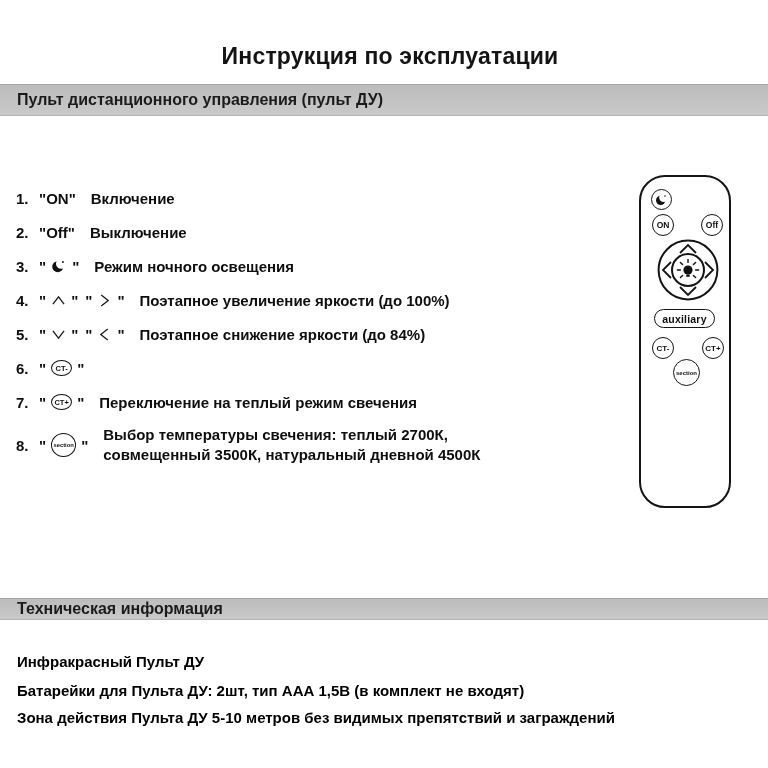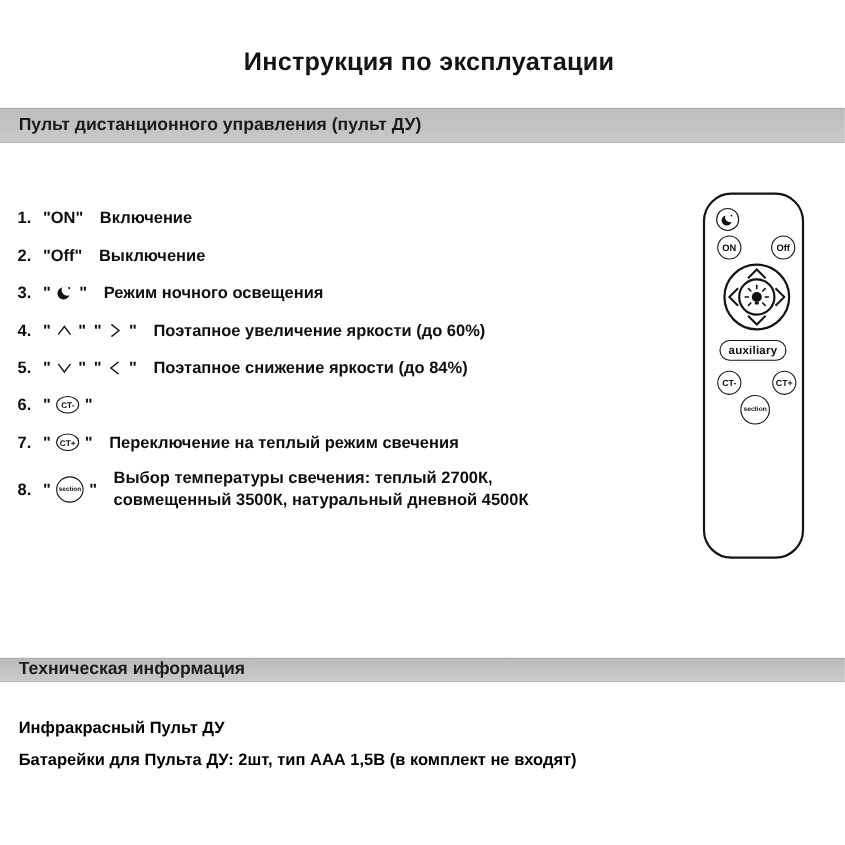--- a/index.html
+++ b/index.html
@@ -12,21 +12,21 @@
     position:absolute;top:43px;left:0;right:0;text-align:center;
     font-size:23px;font-weight:bold;color:#141414;letter-spacing:.2px;padding-left:12px;
   }
   .bar{
     position:absolute;left:0;right:0;
     background:linear-gradient(#bcbcbc,#c9c9c9);
     border-top:1px solid #a6a6a6;border-bottom:1px solid #b5b5b5;
     display:flex;align-items:center;padding-left:17px;
     font-weight:bold;font-size:16px;color:#1b1b1b;box-sizing:border-box;
   }
-  .bar1{top:98px;height:32px}
+  .bar1{top:84px;height:32px}
   .bar2{top:598px;height:22px}
 
   
   .item{
     position:absolute;left:16px;display:flex;align-items:center;height:28px;
     font-size:15px;font-weight:bold;white-space:nowrap;color:#0f0f0f;
   }
   .item .num{width:23px;flex:none}
   .token{display:inline-flex;align-items:center;margin-right:7px}
   .token .ic{margin:0 5px;display:inline-flex;align-items:center}
@@ -128,21 +128,21 @@
         </span>
         <span class="token">
           <span class="qm">"</span>
           <span class="ic">
             <svg width="15" height="13" viewBox="0 0 16 14">
               <polyline points="4.5,1 12,7 4.5,13" fill="none" stroke="#1a1a1a" stroke-width="1.4"></polyline>
             </svg>
           </span>
           <span class="qm">"</span>
         </span>
-        <span class="desc">Поэтапное увеличение яркости (до 60%)</span>
+        <span class="desc">Поэтапное увеличение яркости (до 100%)</span>
       </div>
       <div class="item" style="top: 320px;">
         <span class="num">5.</span>
         <span class="token">
           <span class="qm">"</span>
           <span class="ic">
             <svg width="15" height="13" viewBox="0 0 16 14">
               <polyline points="2,3 8,11 14,3" fill="none" stroke="#1a1a1a" stroke-width="1.4"></polyline>
             </svg>
           </span>
@@ -246,14 +246,15 @@
       <span>section</span>
     </div>
   </div>
 
   <div class="bar bar2">
     <span>Техническая информация</span>
   </div>
 
   <div class="tech-line" style="top:652px">Инфракрасный Пульт ДУ</div>
   <div class="tech-line" style="top:681px">Батарейки для Пульта ДУ: 2шт, тип ААА 1,5В (в комплект не входят)</div>
+  <div class="tech-line" style="top:708px">Зона действия Пульта ДУ 5-10 метров без видимых препятствий и заграждений</div>
 
 </div>
 
 </body></html>

